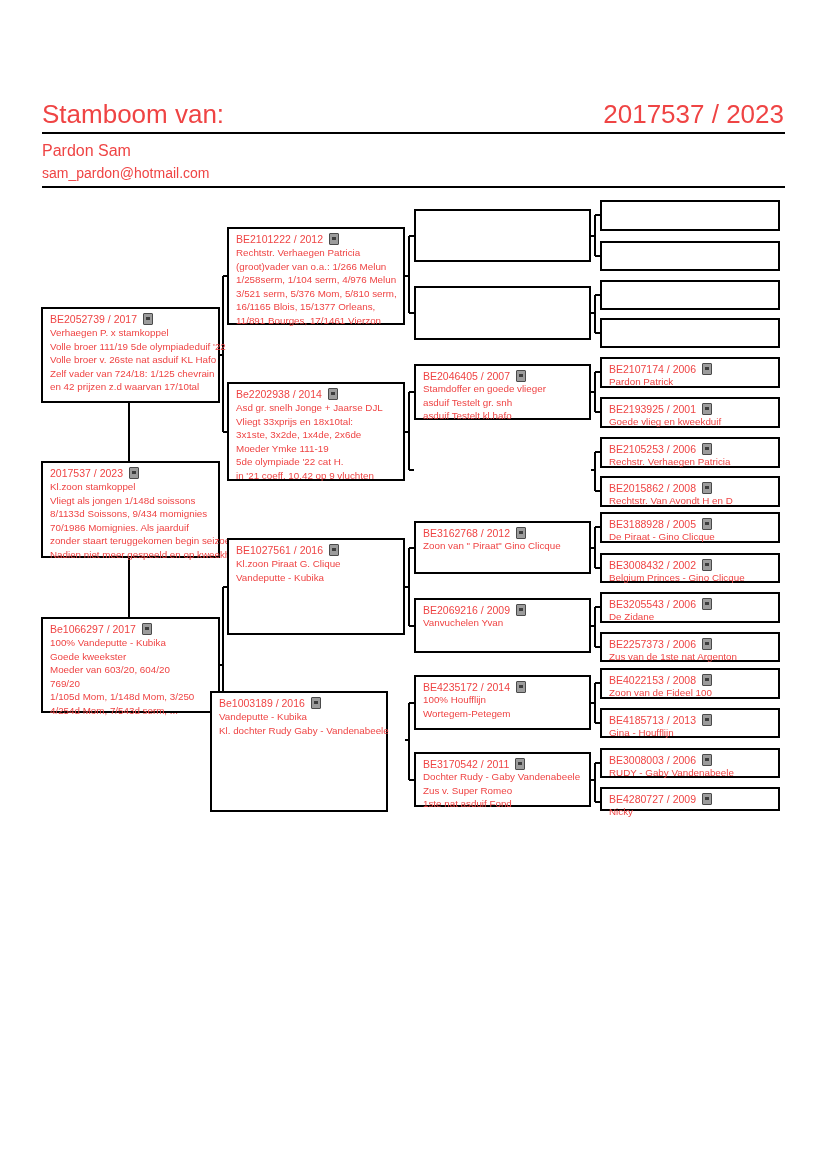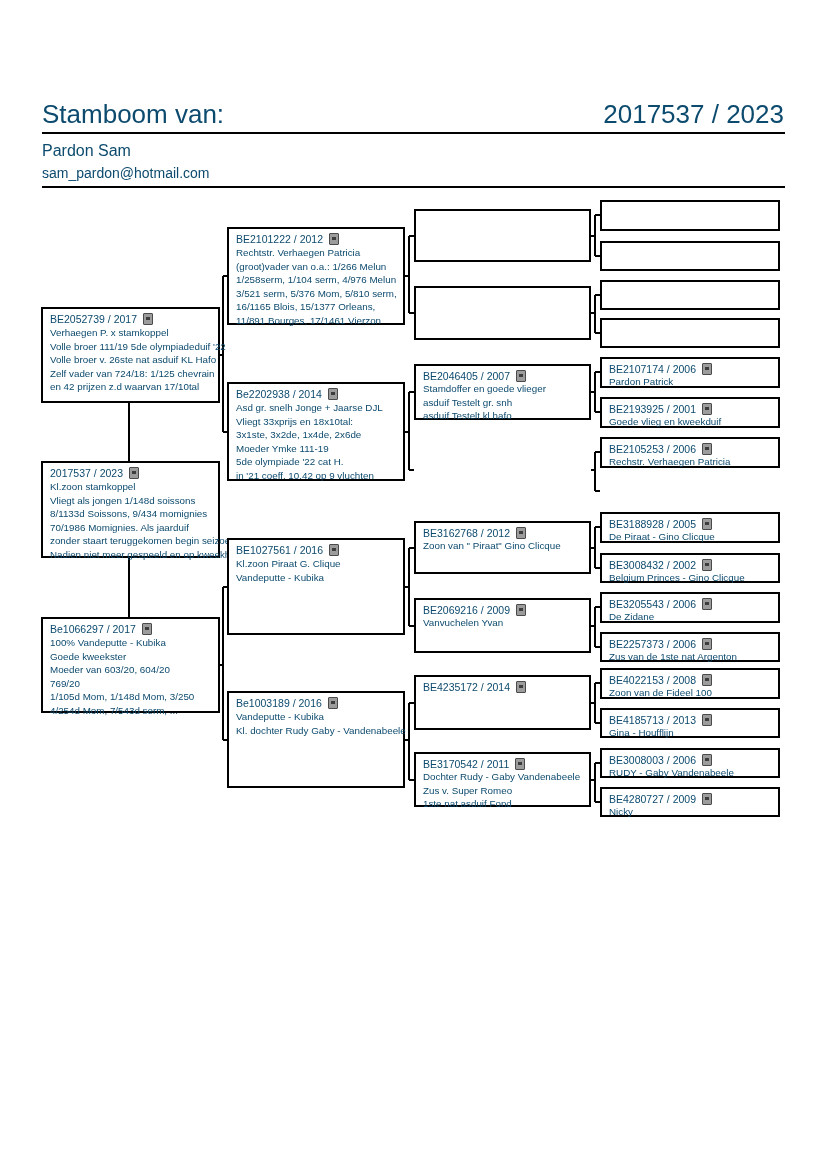--- a/index.html
+++ b/index.html
@@ -1,18 +1,18 @@
 <!DOCTYPE html>
 <html><head>
 <meta charset="utf-8">
 <style>
   html,body { margin:0; padding:0; background:#e8e8e8; }
   .page {
     position:relative; width:826px; height:1169px; margin:0 auto;
-    background:#ffffff; font-family:"Liberation Sans", sans-serif; color:#0c4a6e;
+    background:#ffffff; font-family:"Liberation Sans", sans-serif; color:#ef4444;
     overflow:hidden;
   }
   
   .hdr-title {
     position:absolute; left:42px; top:99px; font-size:26px; letter-spacing:0;
   }
   .hdr-ring {
     position:absolute; right:42px; top:99px; font-size:26px; text-align:right;
   }
   .rule { position:absolute; left:42px; width:743px; height:0; border-top:2px solid #000; }
@@ -150,21 +150,21 @@
       <div class="ring-row">
         <span class="ring">BE1027561 / 2016</span>
         <span class="pigeon-icon"></span>
       </div>
       <div>
           <div class="box-line">Kl.zoon Piraat G. Clique</div>
           <div class="box-line">Vandeputte - Kubika</div>
         </div>
     </div>
 
-    <div class="box" style="left:227px;top:691px;width:178px;height:97px">
+    <div class="box" style="left:210px;top:691px;width:178px;height:121px">
       <div class="ring-row">
         <span class="ring">Be1003189 / 2016</span>
         <span class="pigeon-icon"></span>
       </div>
       <div>
           <div class="box-line">Vandeputte - Kubika</div>
           <div class="box-line">Kl. dochter Rudy Gaby - Vandenabeele</div>
         </div>
     </div>
 
@@ -202,20 +202,24 @@
       <div>
           <div class="box-line">Vanvuchelen Yvan</div>
         </div>
     </div>
 
     <div class="box sm" style="left:414px;top:675px;width:177px;height:55px">
       <div class="ring-row">
         <span class="ring">BE4235172 / 2014</span>
         <span class="pigeon-icon"></span>
       </div>
+      <div>
+          <div class="box-line">100% Houfflijn</div>
+          <div class="box-line">Wortegem-Petegem</div>
+        </div>
     </div>
 
     <div class="box sm" style="left:414px;top:752px;width:177px;height:55px">
       <div class="ring-row">
         <span class="ring">BE3170542 / 2011</span>
         <span class="pigeon-icon"></span>
       </div>
       <div>
           <div class="box-line">Dochter Rudy - Gaby Vandenabeele</div>
           <div class="box-line">Zus v. Super Romeo</div>
@@ -251,20 +255,29 @@
     <div class="box sm" style="left:600px;top:437px;width:180px;height:31px">
       <div class="ring-row">
         <span class="ring">BE2105253 / 2006</span>
         <span class="pigeon-icon"></span>
       </div>
       <div>
           <div class="box-line">Rechstr. Verhaegen Patricia</div>
         </div>
     </div>
 
+    <div class="box sm" style="left:600px;top:476px;width:180px;height:31px">
+      <div class="ring-row">
+        <span class="ring">BE2015862 / 2008</span>
+        <span class="pigeon-icon"></span>
+      </div>
+      <div>
+          <div class="box-line">Rechtstr. Van Avondt H en D</div>
+        </div>
+    </div>
 
     <div class="box sm" style="left:600px;top:512px;width:180px;height:31px">
       <div class="ring-row">
         <span class="ring">BE3188928 / 2005</span>
         <span class="pigeon-icon"></span>
       </div>
       <div>
           <div class="box-line">De Piraat - Gino Clicque</div>
         </div>
     </div>
@@ -322,21 +335,21 @@
     <div class="box sm" style="left:600px;top:748px;width:180px;height:30px">
       <div class="ring-row">
         <span class="ring">BE3008003 / 2006</span>
         <span class="pigeon-icon"></span>
       </div>
       <div>
           <div class="box-line">RUDY - Gaby Vandenabeele</div>
         </div>
     </div>
 
-    <div class="box sm" style="left:600px;top:787px;width:180px;height:30px">
+    <div class="box sm" style="left:600px;top:787px;width:180px;height:24px">
       <div class="ring-row">
         <span class="ring">BE4280727 / 2009</span>
         <span class="pigeon-icon"></span>
       </div>
       <div>
           <div class="box-line">Nicky</div>
         </div>
     </div>
 
   </div>

